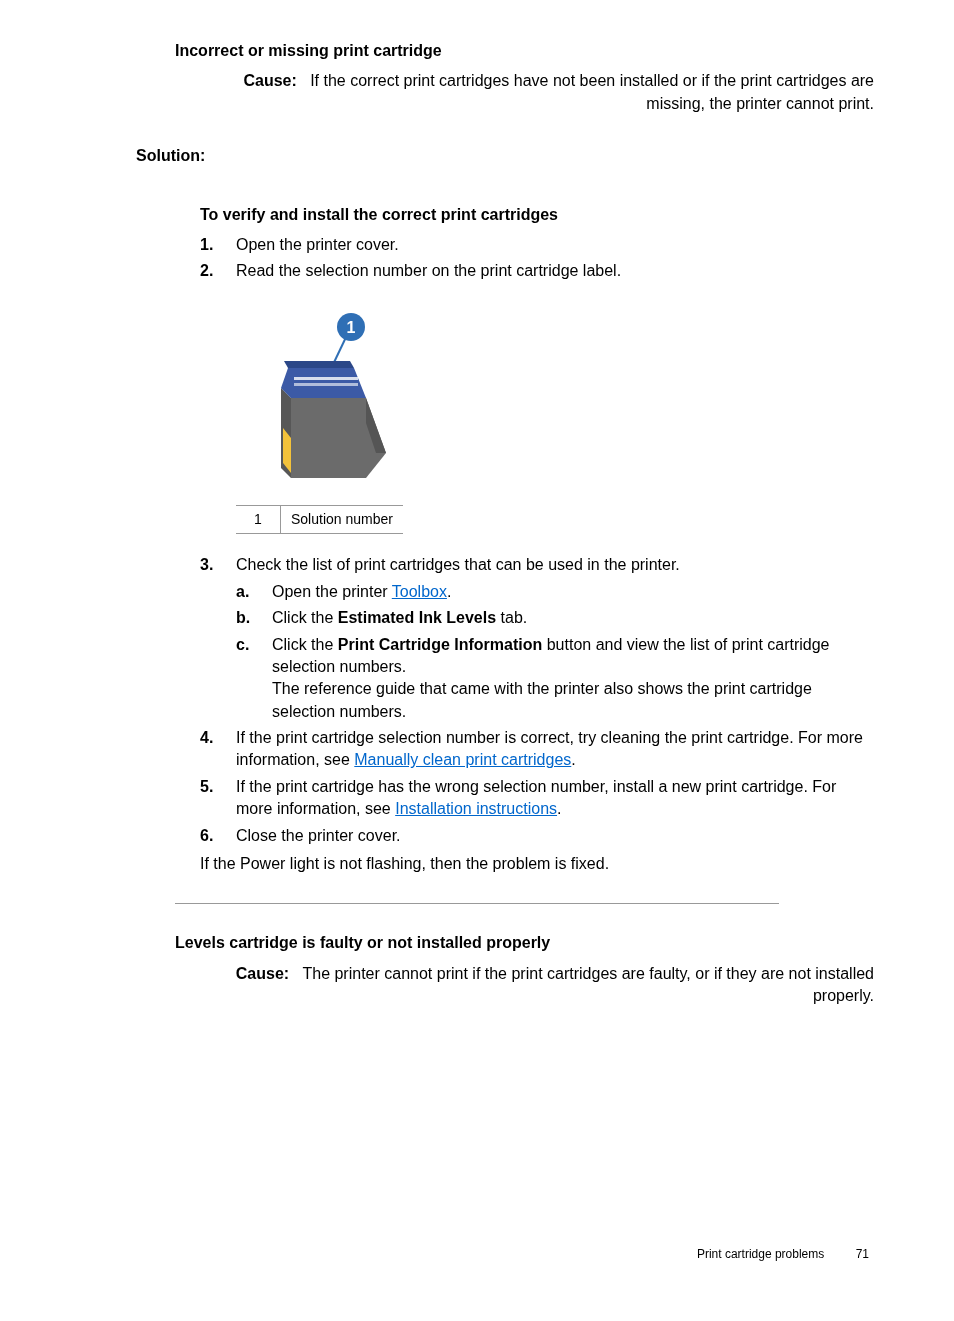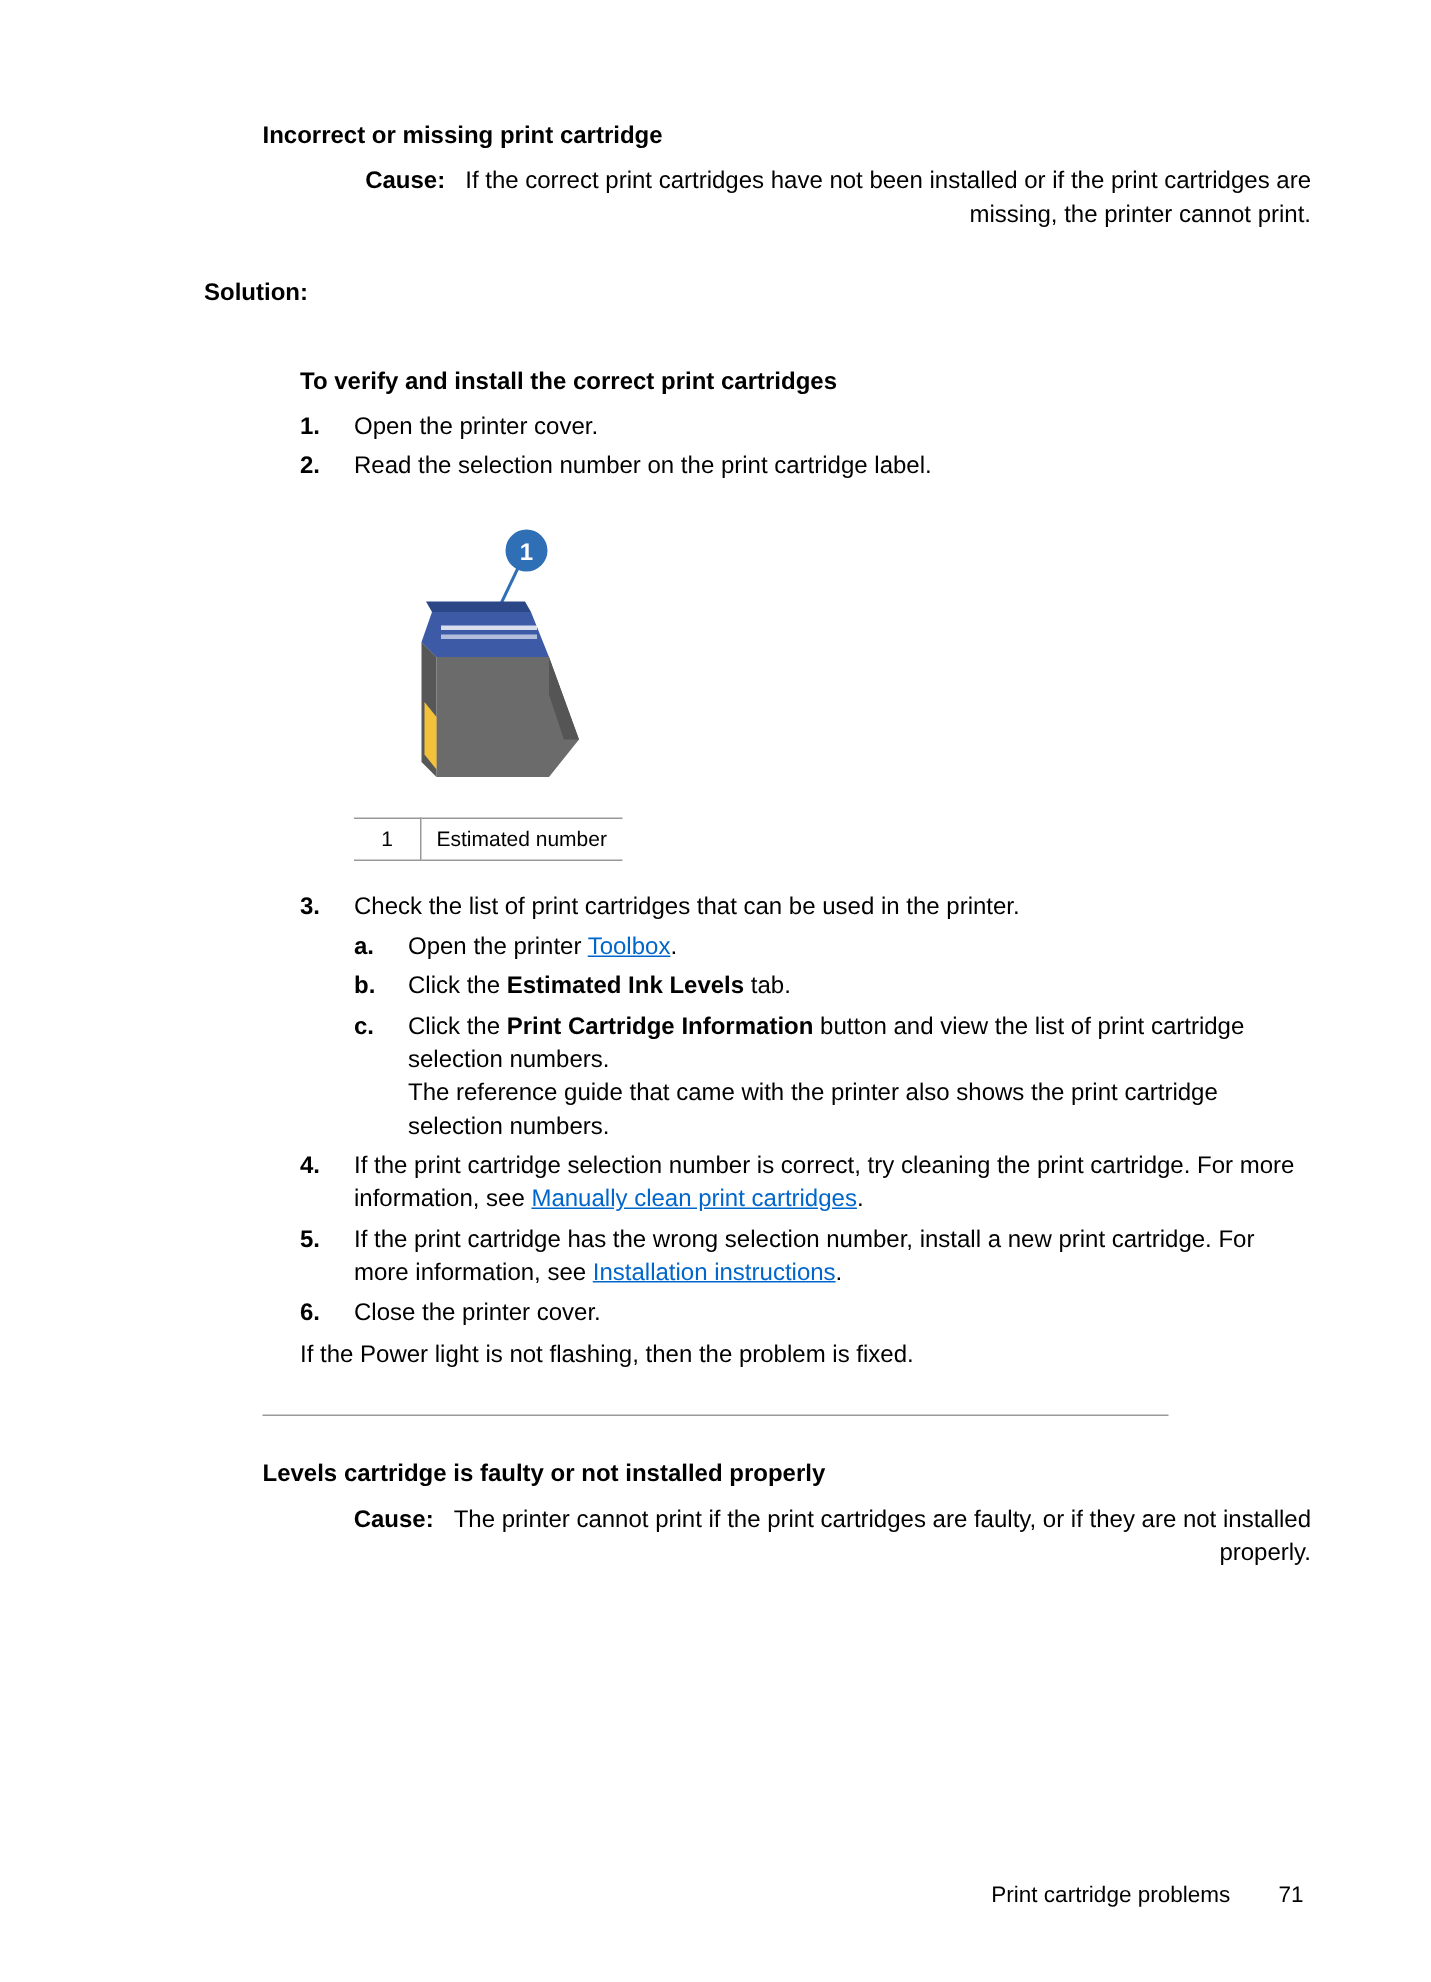--- a/index.html
+++ b/index.html
@@ -9,21 +9,21 @@
       color: #000;
       margin: 0;
       padding: 0;
       width: 954px;
       height: 1321px;
       box-sizing: border-box;
       position: relative;
       line-height: 1.4;
     }
     .page {
-      padding: 80px 80px 40px 80px;
+      padding: 40px 80px 40px 80px;
       box-sizing: border-box;
       width: 954px;
       height: 1321px;
       position: relative;
     }
     .section-title {
       font-weight: bold;
       margin-left: 95px;
       margin-bottom: 8px;
     }
@@ -103,23 +103,23 @@
       border: none;
       border-top: 1px solid #999;
       margin: 28px 95px 28px 95px;
     }
     .para {
       margin-left: 120px;
       margin-top: 6px;
     }
     .footer {
       position: absolute;
-      bottom: 47px;
+      bottom: 58px;
       right: 85px;
-      font-size: 15px;
+      font-size: 12px;
     }
     .footer .pagenum {
       margin-left: 28px;
     }
     
     .cartridge-svg { display:block; }
   </style>
 </head>
 <body>
 
@@ -173,21 +173,21 @@
         <polygon points="47,125 55,135 55,170 47,160" fill="#f3c23a"></polygon>
 
         <polygon points="130,95 150,150 140,150 130,120" fill="#555"></polygon>
       </g>
     </svg>
 
     <table class="callout-table">
       <tbody>
           <tr>
         <td class="num-cell">1</td>
-        <td>Estimated number</td>
+        <td>Solution number</td>
       </tr>
     </tbody>
       </table>
   </div>
 
   <ol class="num-list">
     <li>
       <span class="num">3.</span>
       <span>Check the list of print cartridges that can be used in the printer.</span>
       <ol class="alpha-list">

